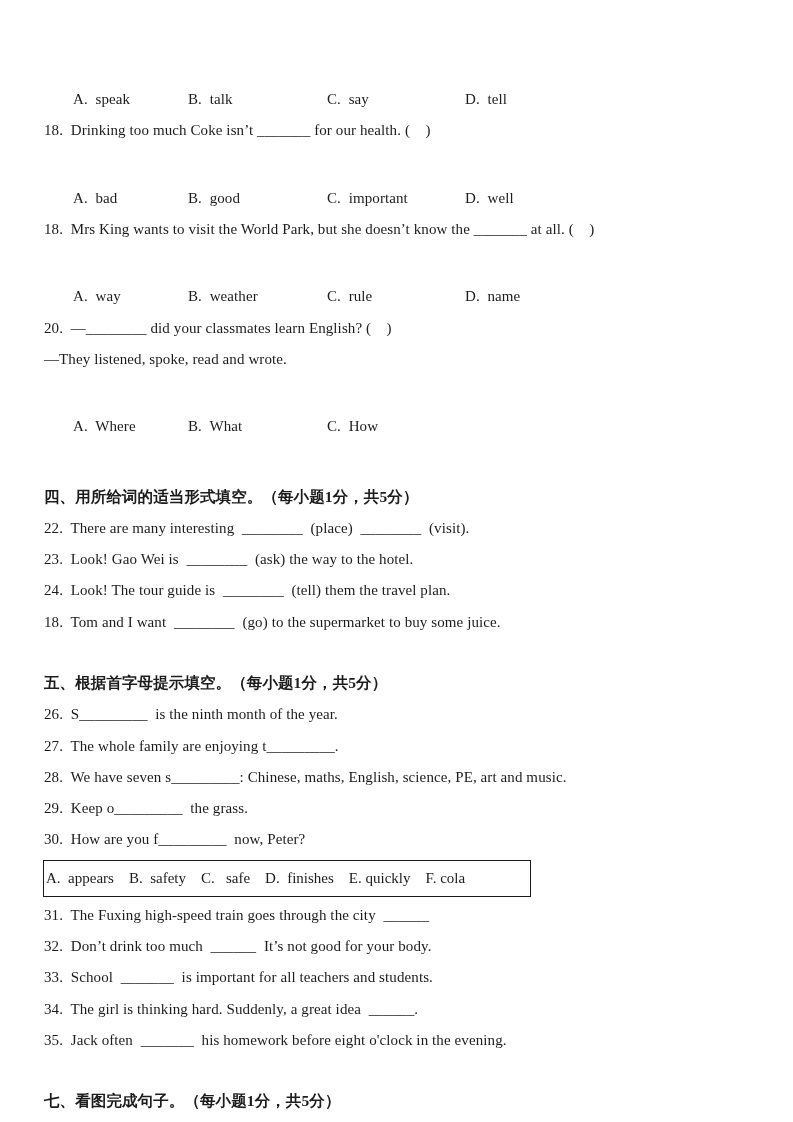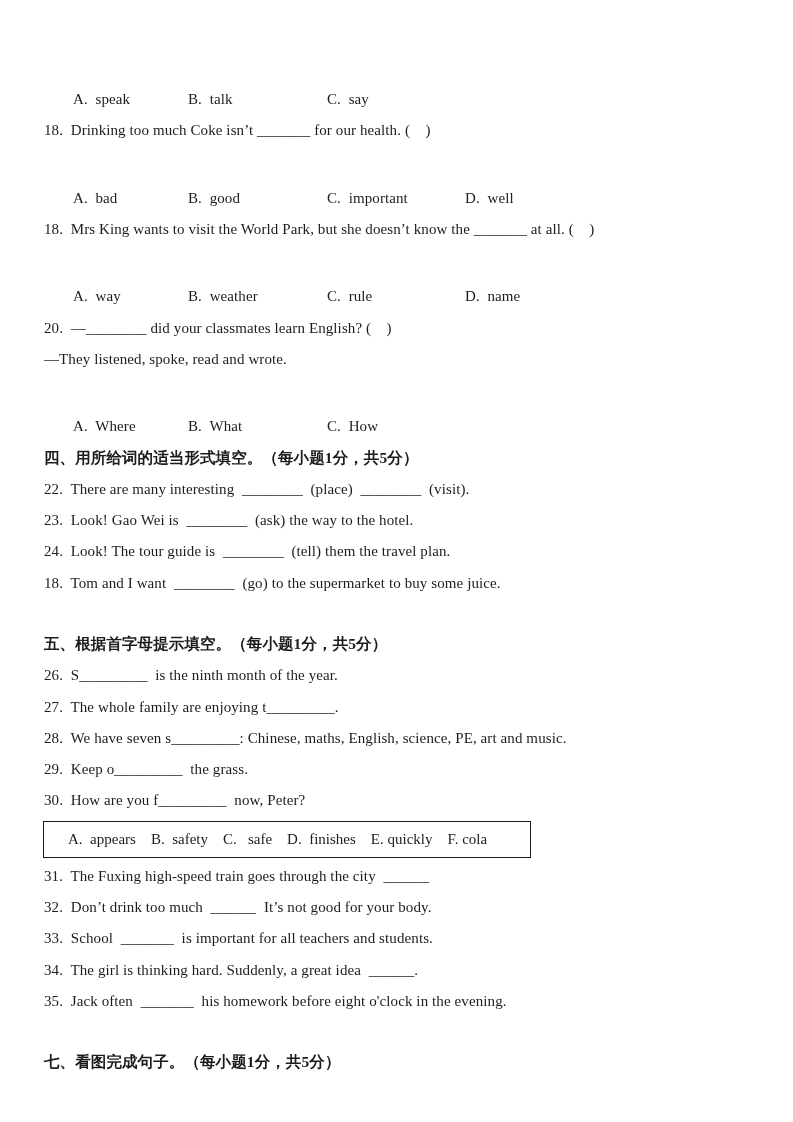--- a/index.html
+++ b/index.html
@@ -33,45 +33,46 @@
     padding-left: 29px;
     white-space: pre-wrap;
     margin-top: 36px;
   }
   .opts span { display: block; }
   .heading {
     font-weight: bold;
     font-size: 15.5px;
     font-family: "Liberation Serif", "DejaVu Sans", sans-serif;
   }
-  .gap-big   { }
+  .gap-big   { margin-top: 39px; }
   .gap-med   { margin-top: 30px; }
   .word-bank {
     box-sizing: border-box;
     width: 488px;
     height: 37px;
     margin-left: -1px;
     margin-top: 4px;
     margin-bottom: 3px;
     border: 1.6px solid #1a1a1a;
     display: flex;
     align-items: center;
-    padding-left: 24px;
+    padding-left: 2px;
     white-space: pre-wrap;
   }
 </style>
 </head>
 <body>
 
 <div class="page">
 
   <div class="line opts">
     <span>A.  speak</span>
     <span>B.  talk</span>
     <span>C.  say</span>
+    <span>D.  tell</span>
   </div>
 
   <div class="line">18.  Drinking too much Coke isn’t _______ for our health. (    )</div>
   <div class="line opts">
     <span>A.  bad</span>
     <span>B.  good</span>
     <span>C.  important</span>
     <span>D.  well</span>
   </div>
 

